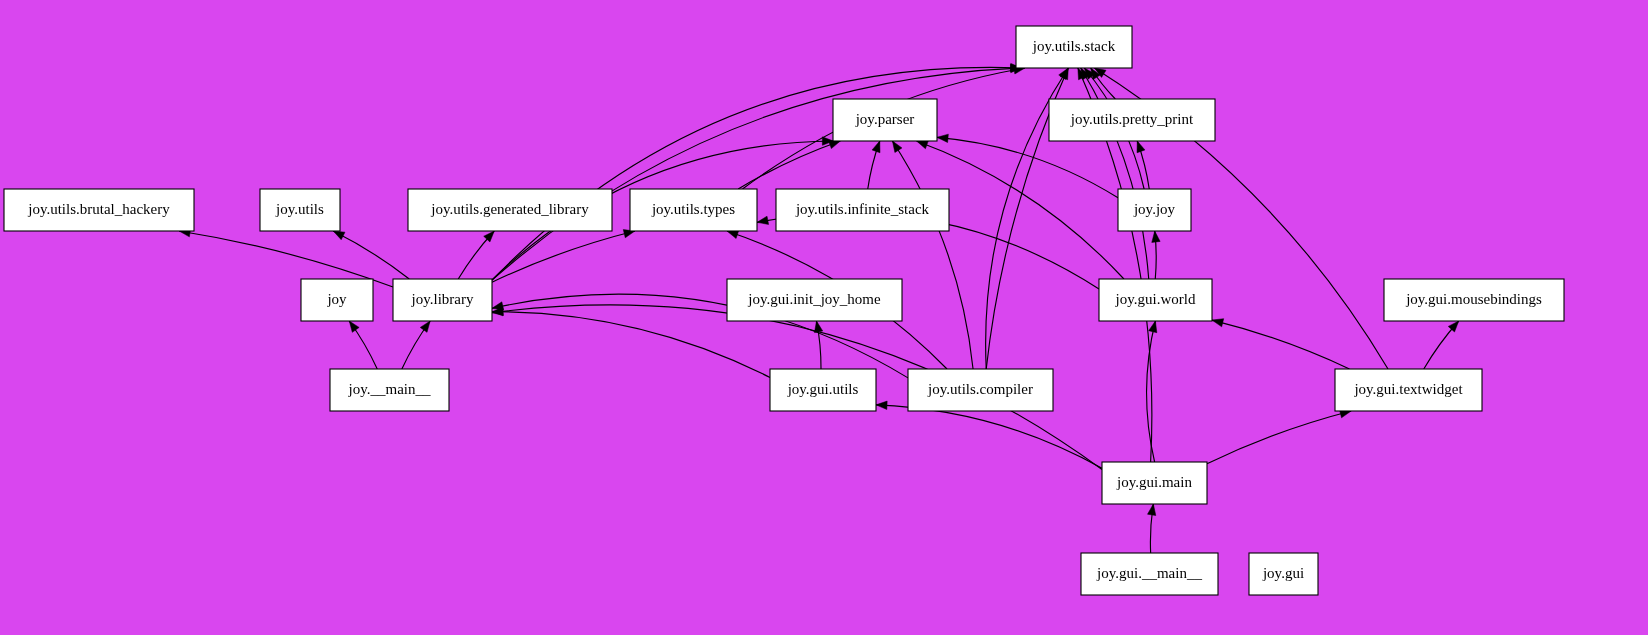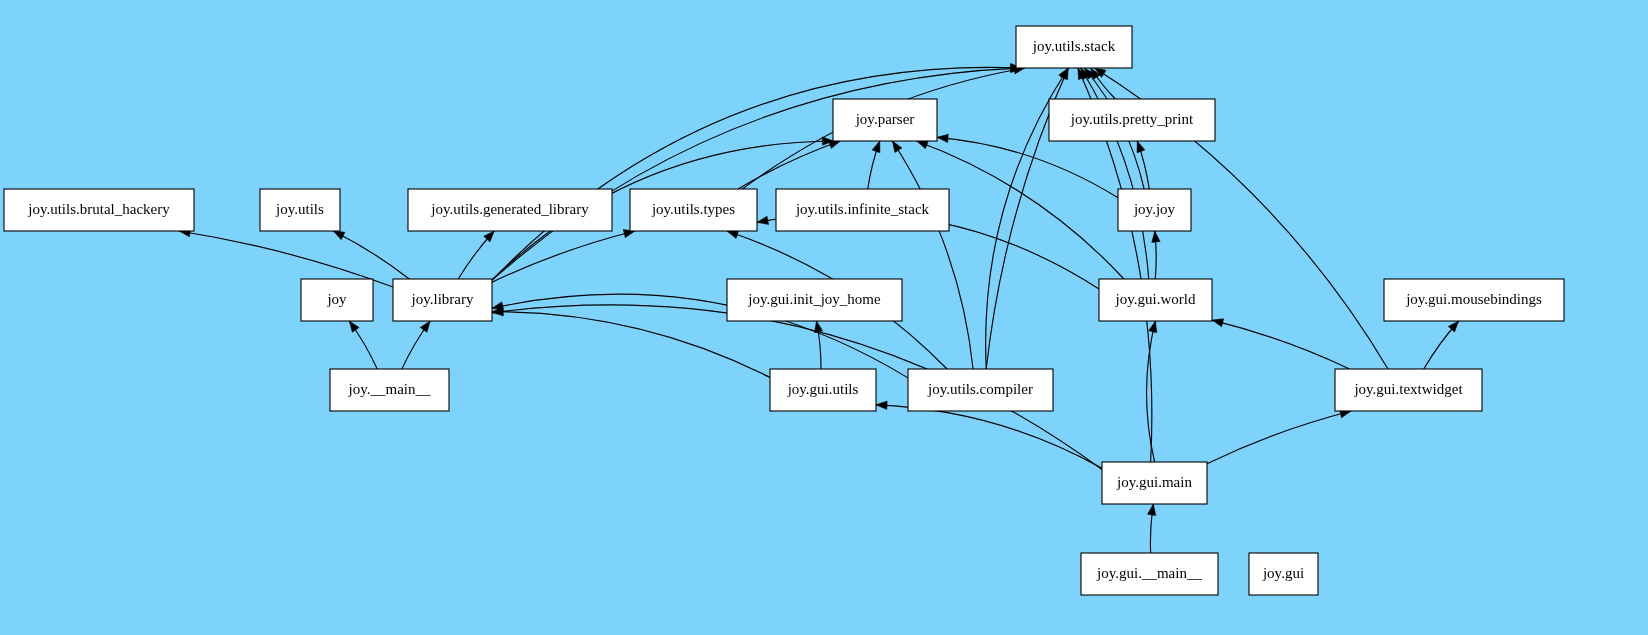--- a/index.html
+++ b/index.html
@@ -1,16 +1,16 @@
 <!DOCTYPE html>
 <html><head>
 <meta charset="utf-8">
 <style>
   html,body{margin:0;padding:0;background:#ffffff;}
-  #canvas{position:relative;width:1648px;height:635px;background:#7dd3fc;
+  #canvas{position:relative;width:1648px;height:635px;background:#d946ef;
           font-family:"Liberation Serif","DejaVu Serif",serif;overflow:hidden;}
   svg.graph{position:absolute;left:0;top:0;width:1648px;height:635px;}
   .node-rect{fill:#ffffff;stroke:#000000;stroke-width:1.1;}
   .node-label{font-family:"Liberation Serif","DejaVu Serif",serif;font-size:15px;
               fill:#000000;text-anchor:middle;dominant-baseline:middle;}
   .edge{fill:none;stroke:#000000;stroke-width:1.15;}
   .arrowhead{fill:#000000;stroke:#000000;stroke-width:0.5;}
 </style>
 </head>
 <body>

